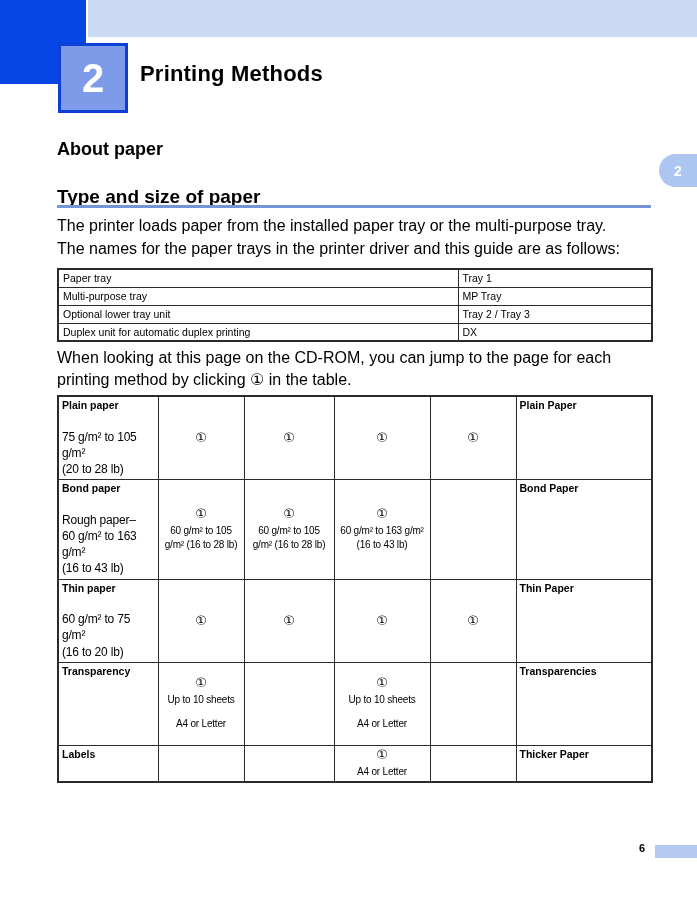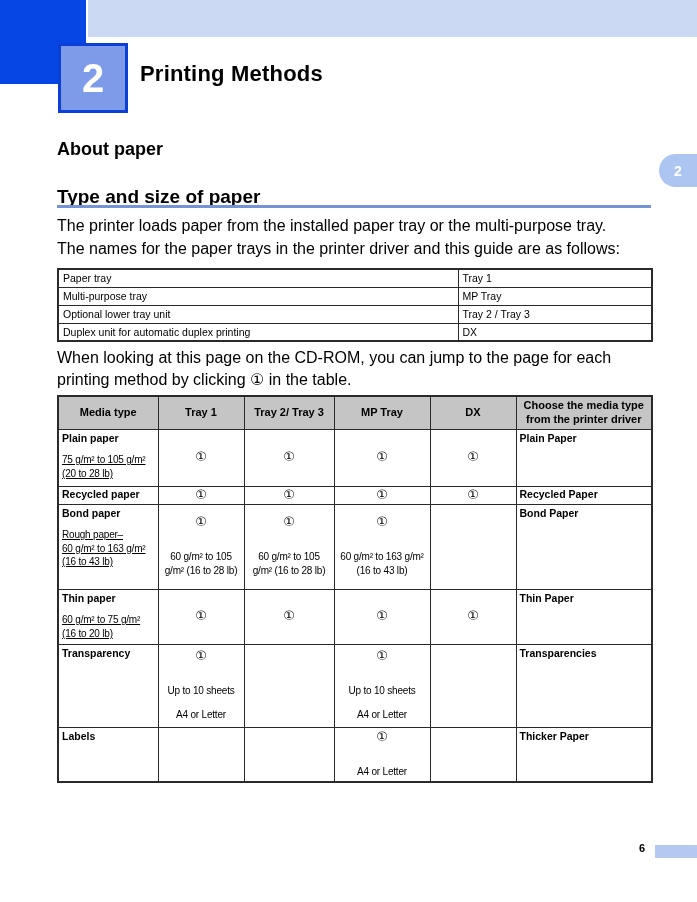--- a/index.html
+++ b/index.html
@@ -41,23 +41,23 @@
 
   
   .media-table { position:absolute; left:57px; top:395px; width:594px; border:2px solid #2a2a2a; }
   .media-table th { background:#c5c5c5; font-size:11px; font-weight:bold; text-align:center;
                     vertical-align:middle; padding:2px 3px; height:29px; line-height:1.25; }
   .media-table td { padding:2px 3px; vertical-align:middle; }
   .mcell { text-align:left; vertical-align:top !important; }
   .dcell { text-align:left; vertical-align:top !important; font-weight:bold; font-size:10.5px; line-height:1.3; }
   .icell { text-align:center; }
   .mt  { font-size:10.5px; font-weight:bold; line-height:1.3; }
-  .md  { font-size:10px; letter-spacing:-0.2px; margin-top:8px; white-space:pre-line; line-height:1.35;text-decoration:underline; }
+  .md  { font-size:12px; letter-spacing:-0.2px; margin-top:16px; white-space:pre-line; line-height:1.35; }
   .ic  { font-size:13px; line-height:1.1; text-align:center; }
-  .ct  { font-size:10px; letter-spacing:-0.2px; margin-top:21px; line-height:1.4; text-align:center; }
+  .ct  { font-size:10px; letter-spacing:-0.2px; margin-top:3px; line-height:1.4; text-align:center; }
   .gap { margin-top:10px; }
   .normal { font-weight:normal; }
 
   .r-plain  td { height:57px; }
   .r-recyc  td { height:18px; padding-top:1px; padding-bottom:1px; }
   .r-bond   td { height:85px; }
   .r-thin   td { height:55px; }
   .r-thick  td { height:54px; }
   .r-trans  td { height:83px; }
   .r-label  td { height:37px; }
@@ -117,28 +117,20 @@
   <table class="media-table">
     <colgroup>
       <col style="width:100px">
         <col style="width:86px">
         <col style="width:90px">
       <col style="width:96px">
         <col style="width:86px">
         <col style="width:136px">
     </colgroup>
     <tbody>
-        <tr>
-      <th>Media type</th>
-      <th>Tray 1</th>
-      <th>Tray 2/ Tray 3</th>
-      <th>MP Tray</th>
-      <th>DX</th>
-      <th>Choose the media type from the printer driver</th>
-    </tr>
 
     <tr class="r-plain">
       <td class="mcell">
         <div class="mt">Plain paper</div>
         <div class="md">75 g/m² to 105 g/m²
 (20 to 28 lb)</div>
       </td>
       <td class="icell">
         <div class="ic">①</div>
       </td>
@@ -147,38 +139,20 @@
       </td>
       <td class="icell">
         <div class="ic">①</div>
       </td>
       <td class="icell">
         <div class="ic">①</div>
       </td>
       <td class="dcell">Plain Paper</td>
     </tr>
 
-    <tr class="r-recyc">
-      <td class="mcell">
-        <div class="mt">Recycled paper</div>
-      </td>
-      <td class="icell">
-        <div class="ic">①</div>
-      </td>
-      <td class="icell">
-        <div class="ic">①</div>
-      </td>
-      <td class="icell">
-        <div class="ic">①</div>
-      </td>
-      <td class="icell">
-        <div class="ic">①</div>
-      </td>
-      <td class="dcell">Recycled Paper</td>
-    </tr>
 
     <tr class="r-bond">
       <td class="mcell">
         <div class="mt">Bond paper</div>
         <div class="md">Rough paper–
 60 g/m² to 163 g/m²
 (16 to 43 lb)</div>
       </td>
       <td class="icell">
         <div class="ic">①</div>

